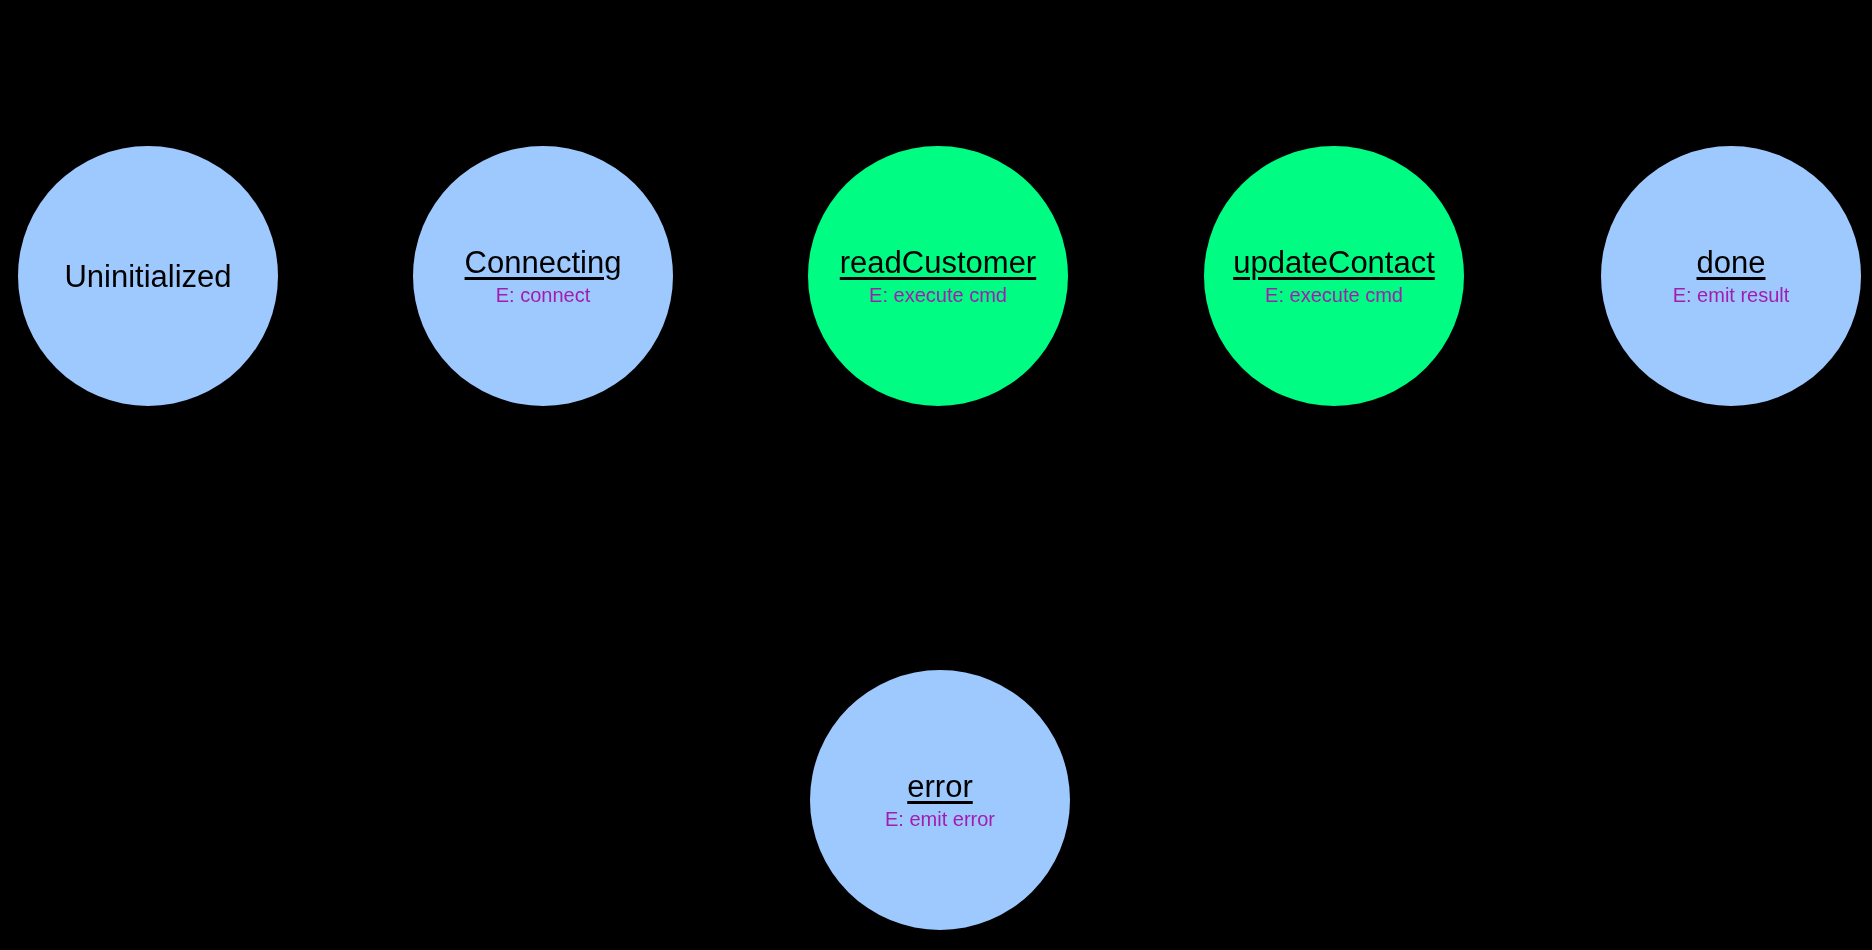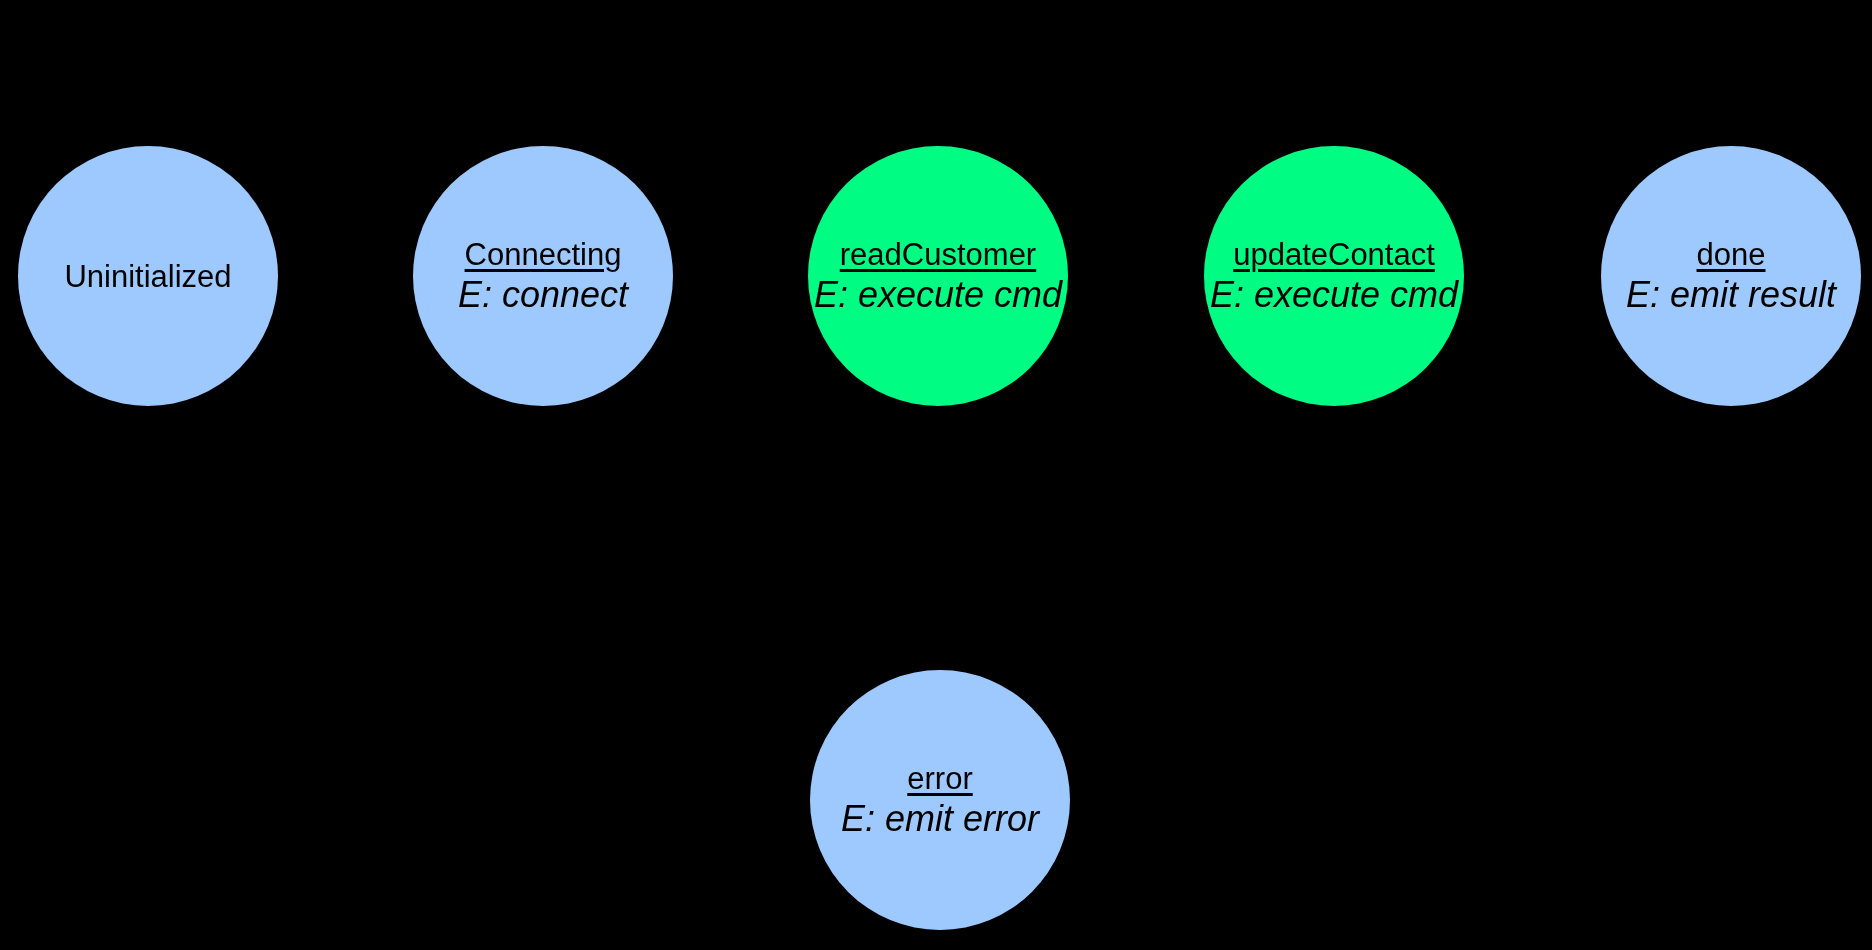--- a/index.html
+++ b/index.html
@@ -48,24 +48,23 @@
   }
 
   .state-node.has-underline .node-name {
     text-decoration: underline;
     text-underline-offset: 4px;
     text-decoration-thickness: 3px;
   }
 
   .state-node .node-event {
     display: block;
-    font-size: 36px;
-    font-style: italic;
+    font-size: 20px;
     font-weight: 400;
-    color: #000000;
+    color: #a21caf;
     white-space: nowrap;
     margin-top: 7px;
   }
 
   .state-node .node-event:empty {
     display: none;
   }
 
   .state-node.has-underline .node-name {
     margin-bottom: 0px;

